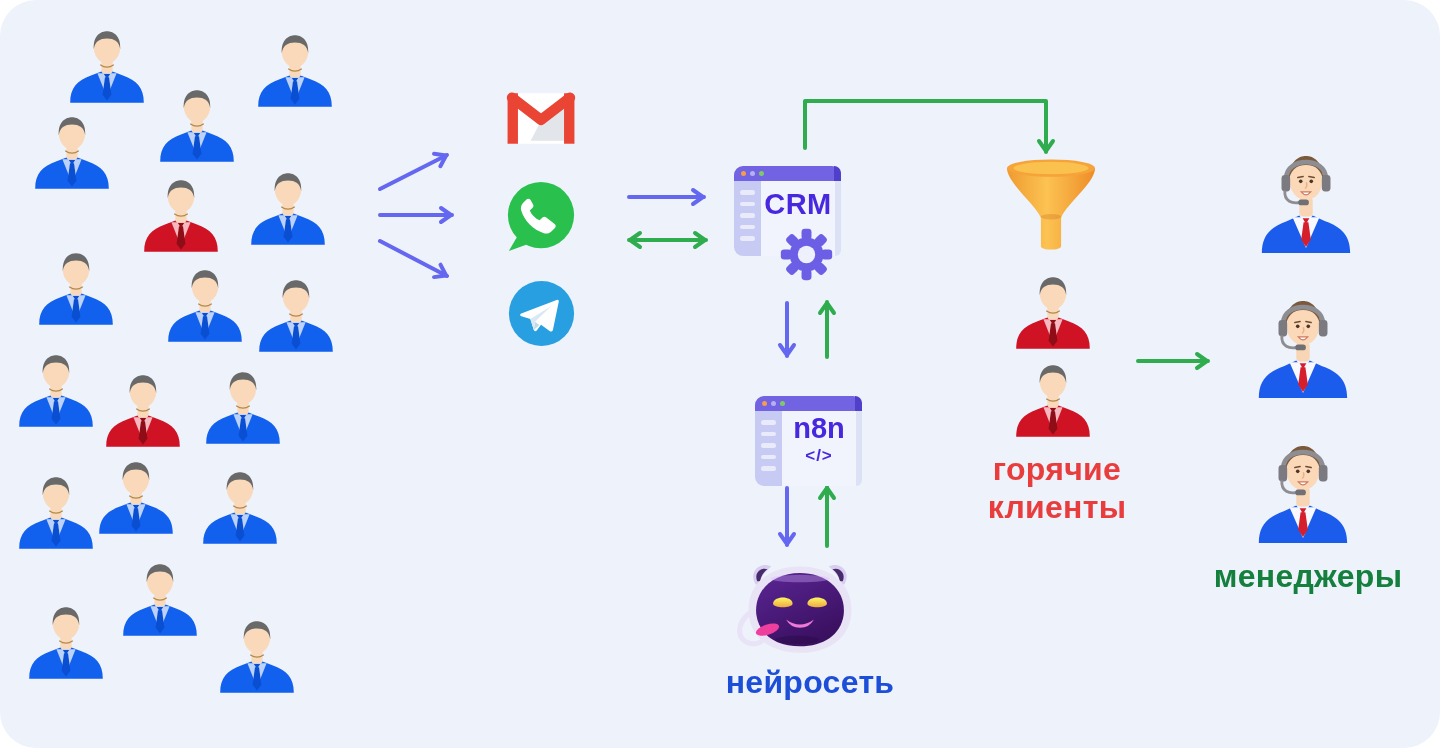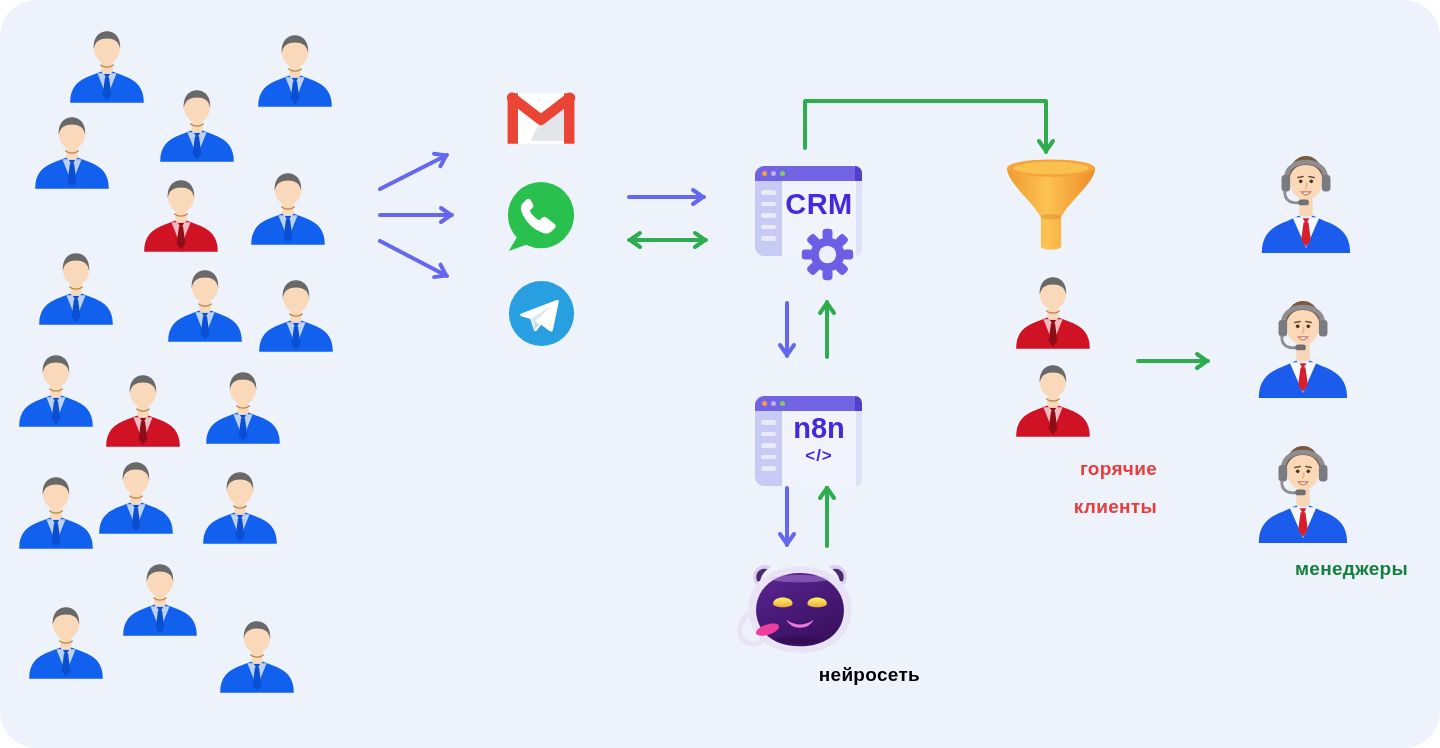--- a/index.html
+++ b/index.html
@@ -28,22 +28,22 @@
   .dot-g { left: 25px; background: #7ecb66; }
   .win-body { position: absolute; left: 0; top: 15px; width: 107px; height: 75px; }
   .sidebar { position: absolute; left: 0; top: 0; width: 27px; height: 75px; background: #c7cbf3; border-radius: 0 0 0 9px; padding-top: 9px; }
   .sidebar .line { width: 15px; height: 4.5px; background: #e9ebfb; border-radius: 2.5px; margin: 0 auto 7px auto; }
   .win-text { position: absolute; left: 27px; top: 0; width: 74px; height: 75px; display: flex; flex-direction: column; align-items: center; color: #4728df; font-weight: 700; }
   .crm-text { font-size: 29px; letter-spacing: 0.5px; margin-top: 7px; }
   .n8n-text { font-size: 29px; margin-top: 1px; }
   .code-text { font-size: 17px; margin-top: 1px; letter-spacing: 1px; }
   .gear { position: absolute; left: 46px; top: 62px; width: 53px; height: 53px; }
 
-  .caption { position: absolute; font-weight: 600; font-size: 19px; text-align: right; letter-spacing: 0.3px; }
-  .cap-neural { left: 700px; top: 664px; width: 220px; color: #000000; }
+  .caption { position: absolute; font-weight: 600; font-size: 32px; text-align: center; letter-spacing: 0.3px; }
+  .cap-neural { left: 700px; top: 664px; width: 220px; color: #1d4ed8; }
   .cap-hot { left: 957px; top: 450px; width: 200px; color: #e93c3c; line-height: 38px; }
   .cap-managers { left: 1208px; top: 558px; width: 200px; color: #15803d; }
 
   .channel { position: absolute; }
 </style>
 </head>
 <body>
 
 <svg width="0" height="0" style="position:absolute" aria-hidden="true">
   <defs>
@@ -237,21 +237,21 @@
   <svg class="channel" style="left:505px;top:91px;" width="72" height="55">
       <use href="#sym-gmail"></use>
     </svg>
   <svg class="channel" style="left:504px;top:180px;" width="74" height="74">
       <use href="#sym-whatsapp"></use>
     </svg>
   <svg class="channel" style="left:507px;top:279px;" width="69" height="69">
       <use href="#sym-telegram"></use>
     </svg>
 
-  <div class="window" style="left:755px;top:166px;">
+  <div class="window" style="left:734px;top:166px;">
     <div class="titlebar">
       <span class="dot dot-o"></span>
       <span class="dot dot-p"></span>
       <span class="dot dot-g"></span>
       <span class="edge"></span>
     </div>
     <div class="win-body">
       <div class="sidebar">
         <div class="line"></div>
           <div class="line"></div>

